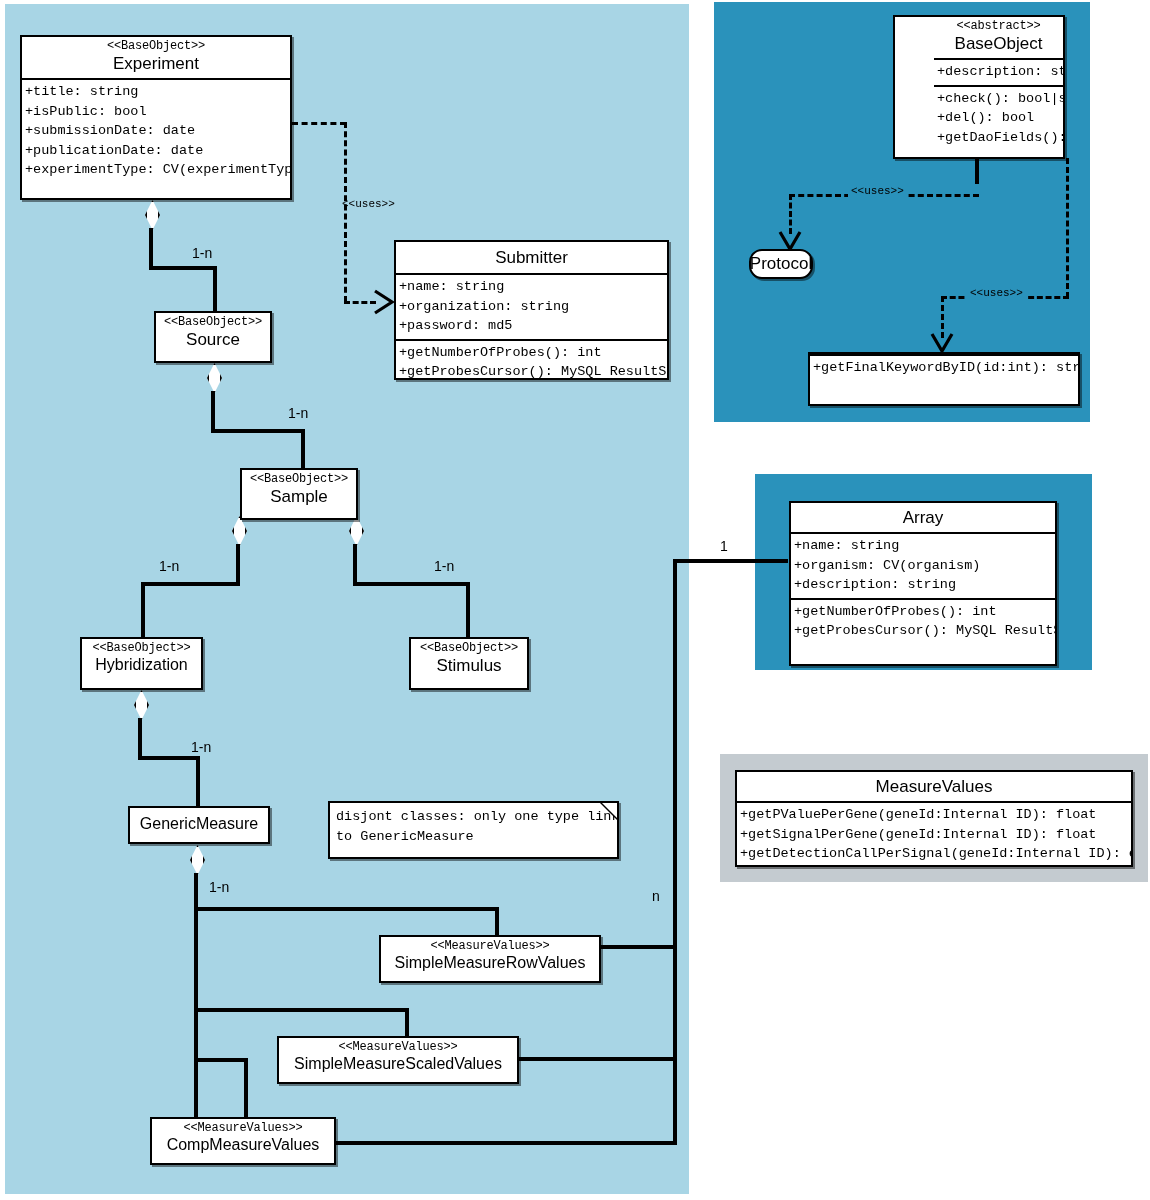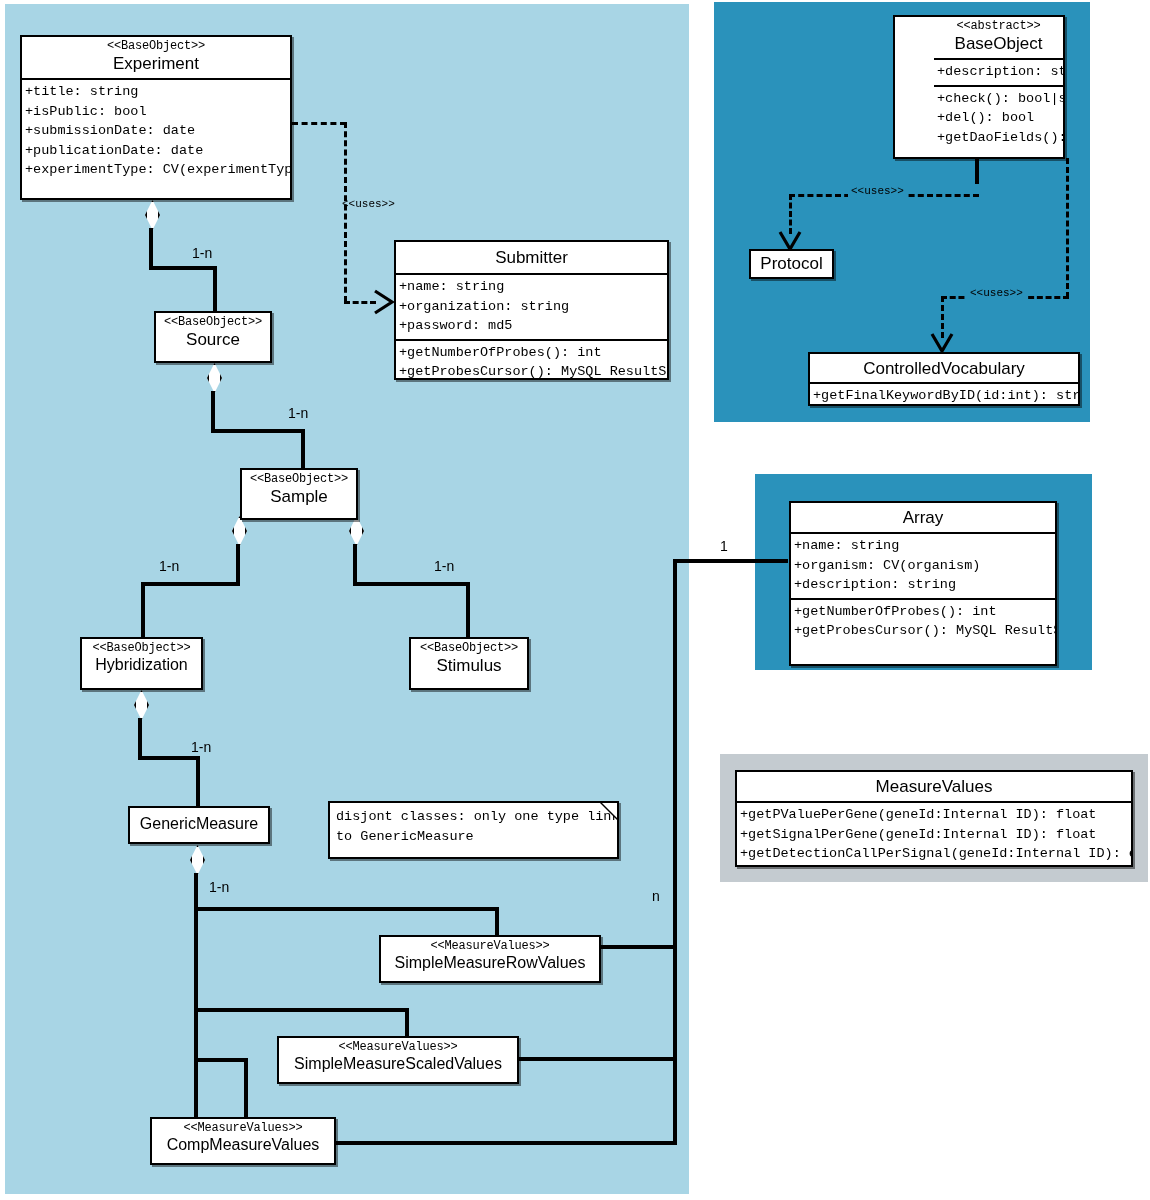--- a/index.html
+++ b/index.html
@@ -336,28 +336,25 @@
     <div class="compartment">
       <div class="row">+description: string</div>
     </div>
     <div class="compartment">
       <div class="row">+check(): bool|string</div>
       <div class="row">+del(): bool</div>
       <div class="row">+getDaoFields(): &amp;Dao</div>
     </div>
   </div>
 
-  <div class="plainbox" style="left:749px; top:249px; width:85px; height:30px;">
+  <div class="plainbox" style="left:749px; top:249px; width:64px; height:30px;border-radius:13px;">
     <span>Protocol</span>
   </div>
 
   <div class="umlbox" style="left:808px; top:352px; width:272px; height:54px;">
-    <div class="uml-head" style="padding-top:4px; padding-bottom:4px;">
-      <span class="cname">ControlledVocabulary</span>
-    </div>
     <div class="compartment">
       <div class="row">+getFinalKeywordByID(id:int): string</div>
     </div>
   </div>
 
   <div class="umlbox" style="left:789px; top:501px; width:268px; height:165px;">
     <div class="uml-head" style="padding-top:4px; padding-bottom:5px;">
       <span class="cname">Array</span>
     </div>
     <div class="compartment">

